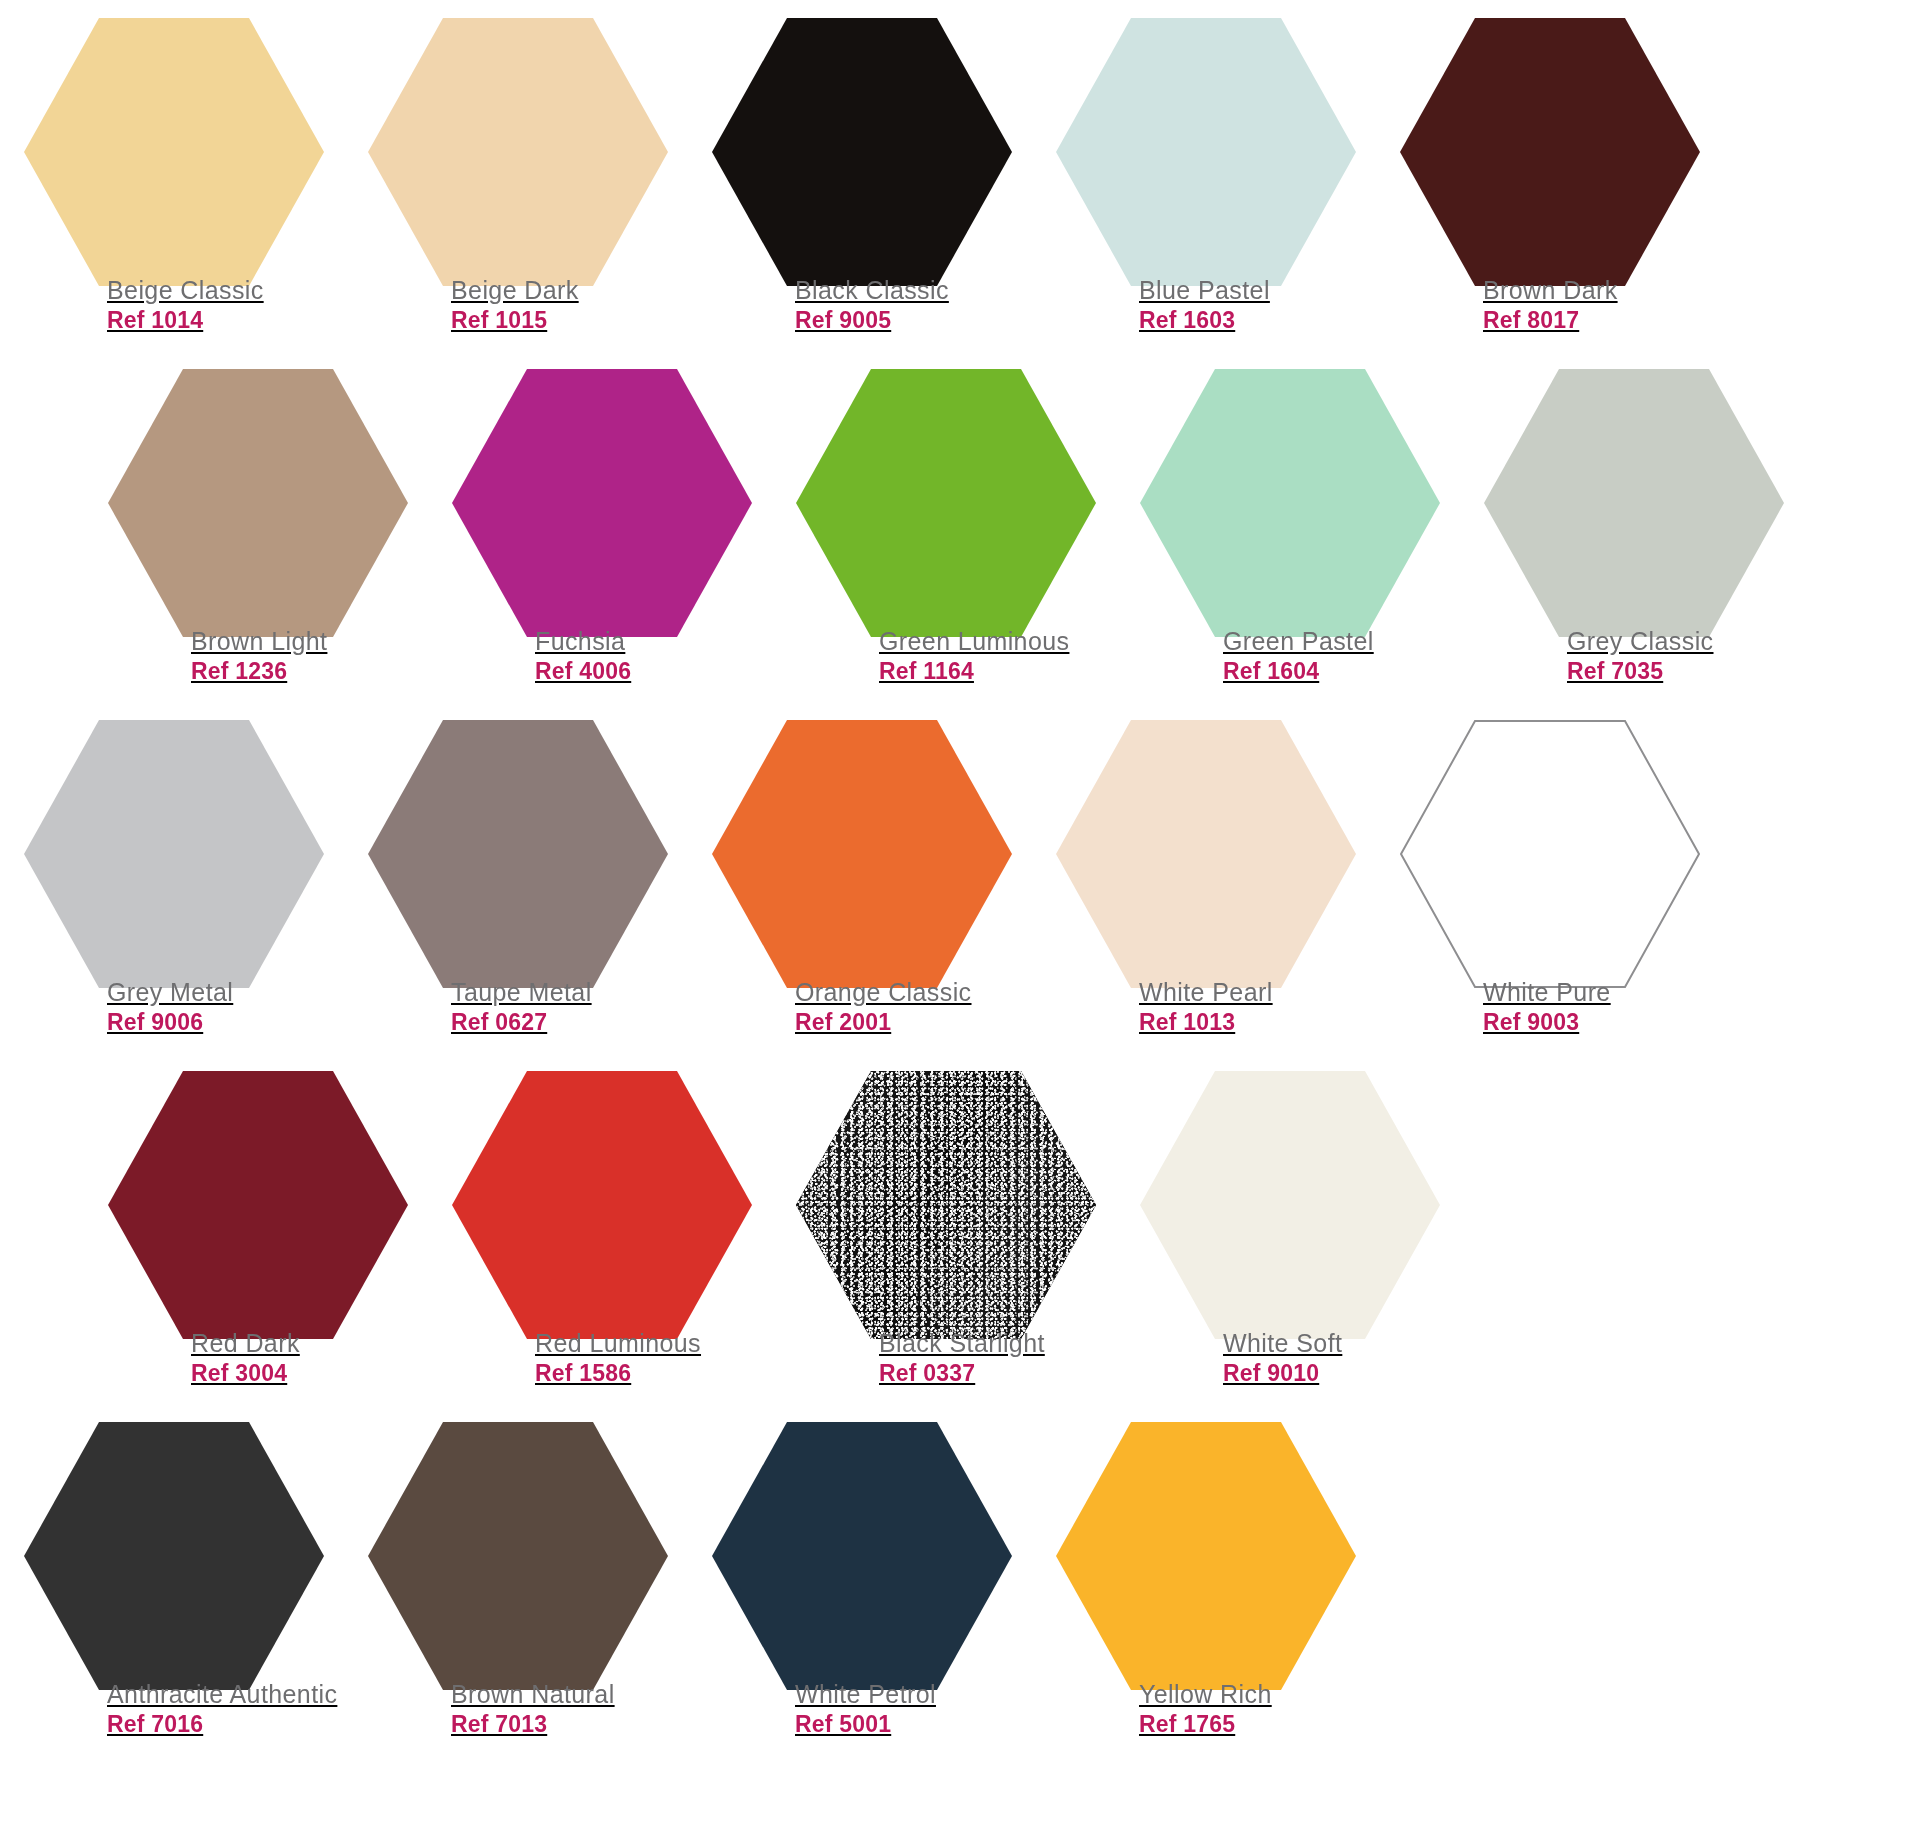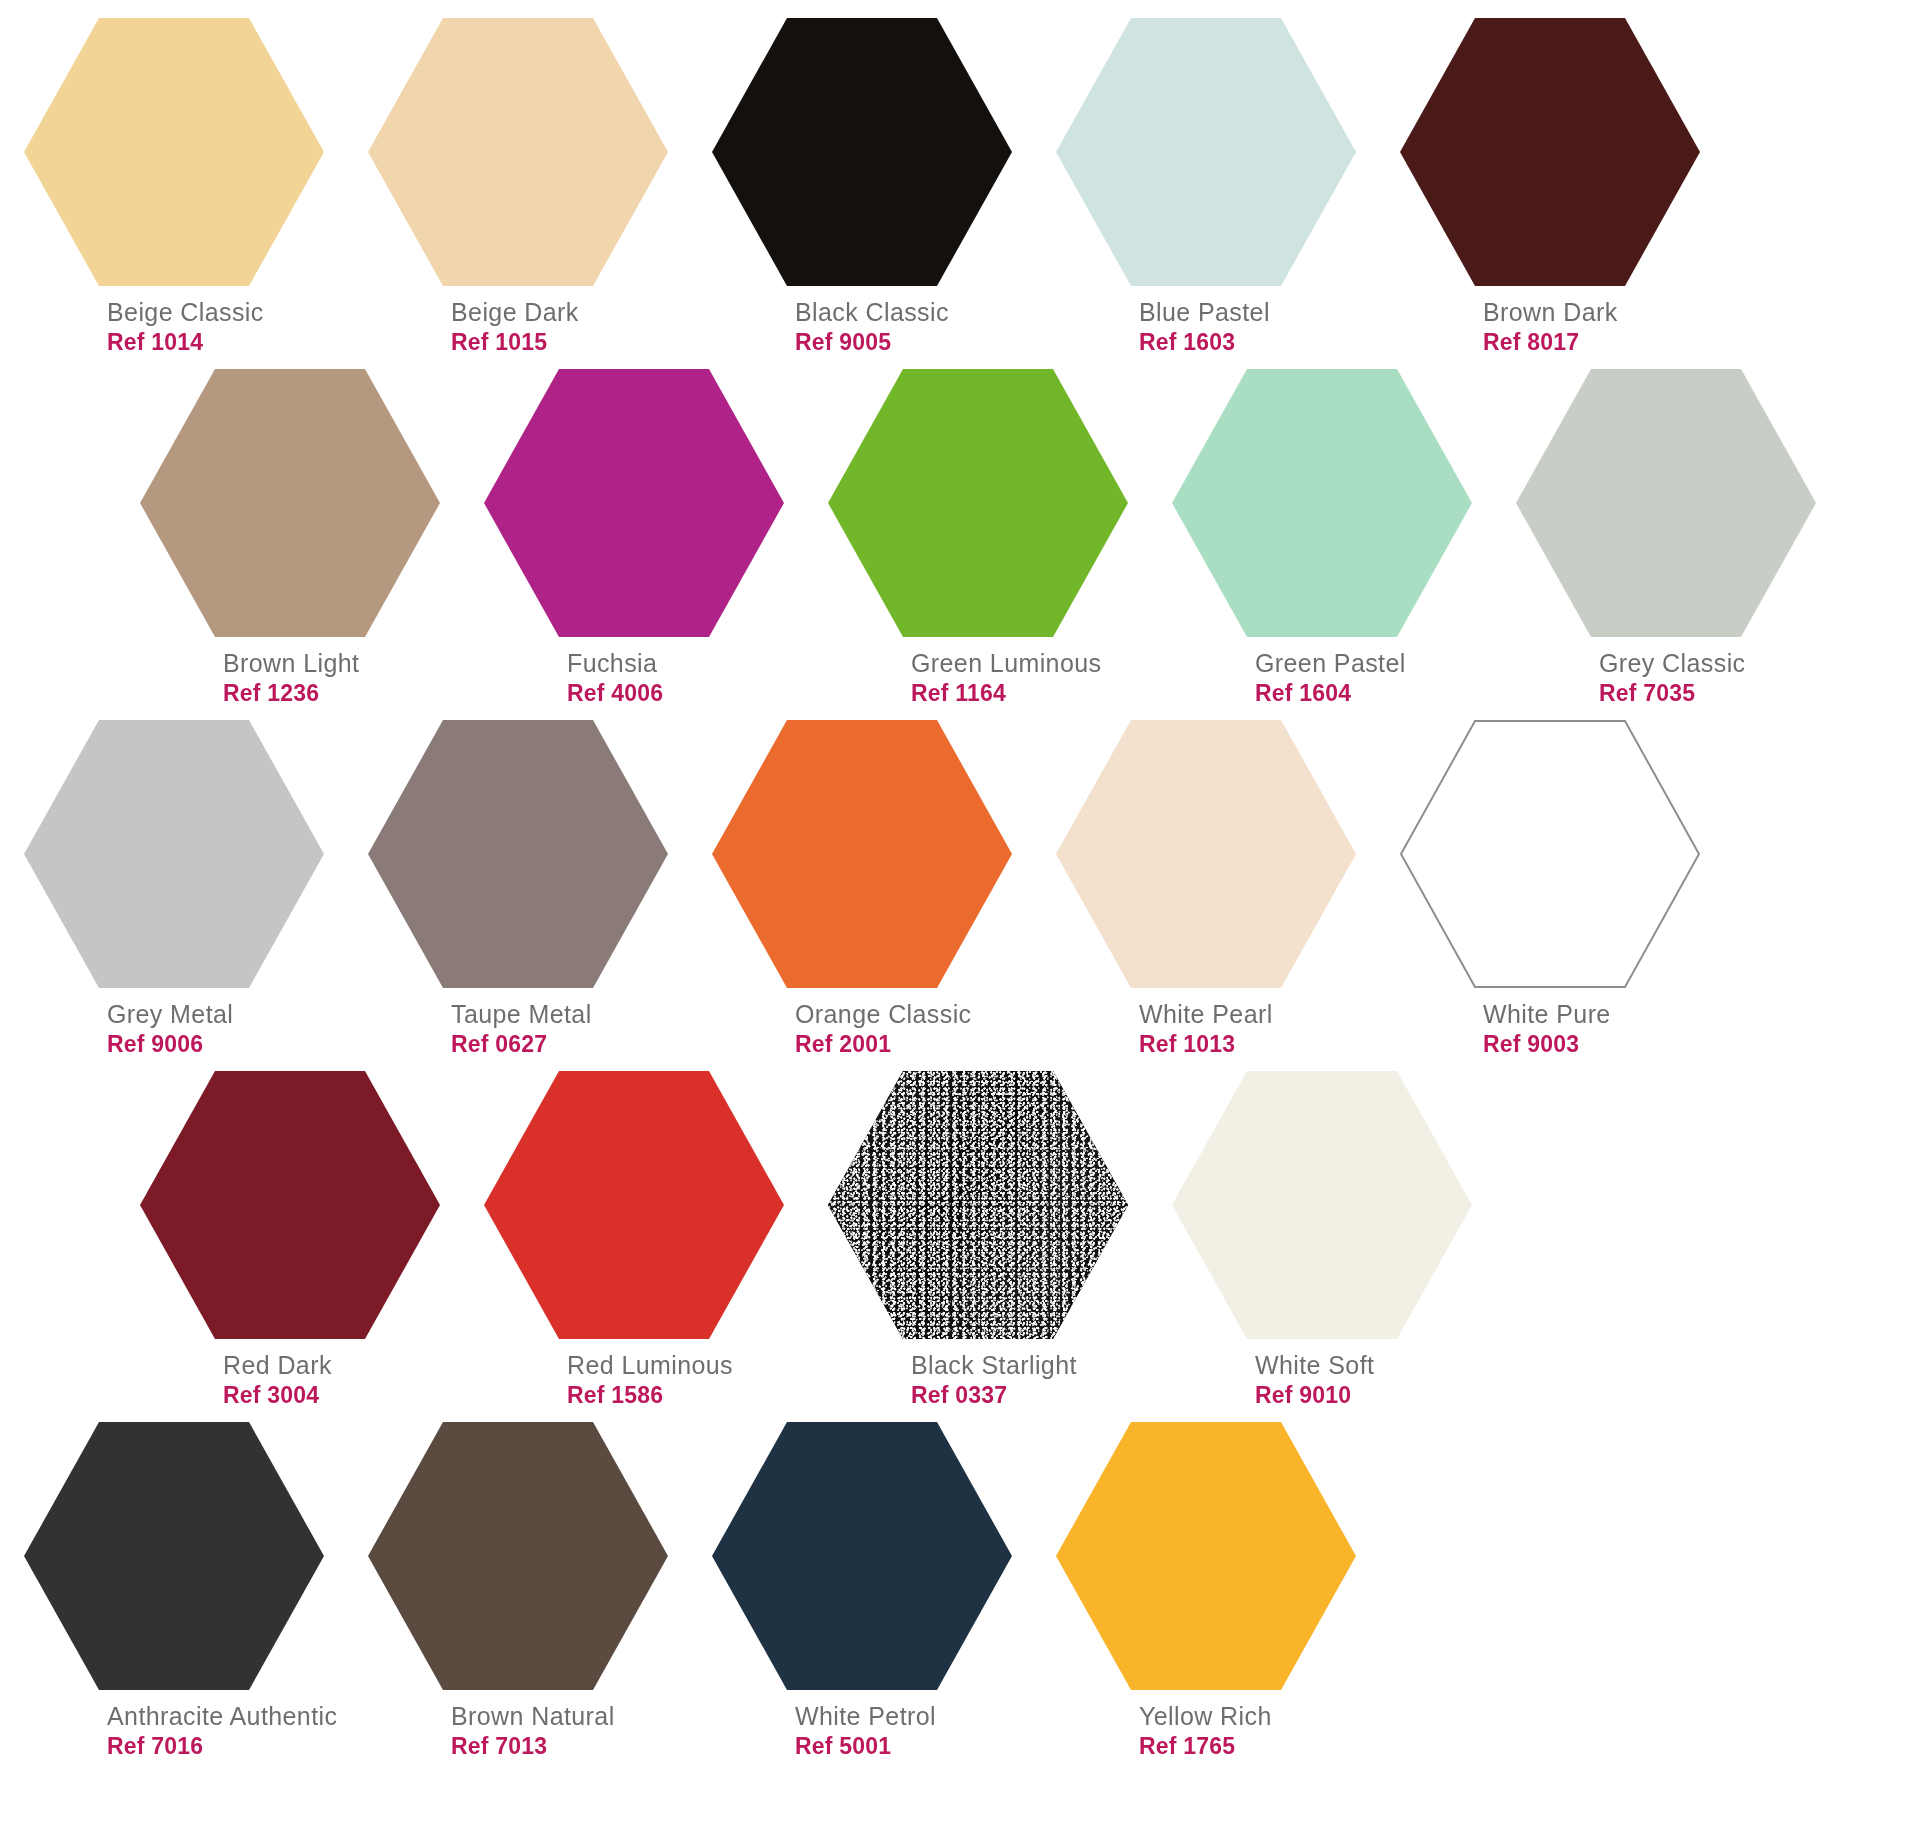--- a/index.html
+++ b/index.html
@@ -26,21 +26,21 @@
   
   .palette-row {
     position: absolute;
     left: 0;
     width: 1920px;
     height: 360px;
     display: flex;
     flex-direction: row;
   }
   .row-offset {
-    padding-left: 116px;
+    padding-left: 84px;
   }
 
   .swatch-cell {
     position: relative;
     width: 344px;
     height: 360px;
     flex: 0 0 344px;
   }
 
   
@@ -129,23 +129,24 @@
       12px 12px, 9px 9px, 10px 10px, 11px 11px, 8px 8px,
       13px 13px, 9px 9px, 10px 10px, 12px 12px, 11px 11px,
       15px 15px, 14px 14px,
       100% 100%;
   }
 
   
   .caption {
     position: absolute;
     left: 107px;
-    top: 290px;
+    top: 268px;
     width: 240px;
     line-height: 1.0;
+    text-decoration: underline;
   }
   .color-name {
     display: block;
     font-family: "Liberation Sans", sans-serif;
     font-size: 25px;
     font-weight: 300;
     letter-spacing: 0.4px;
     color: #6e6e70;
     white-space: nowrap;
     margin-bottom: 6px;

